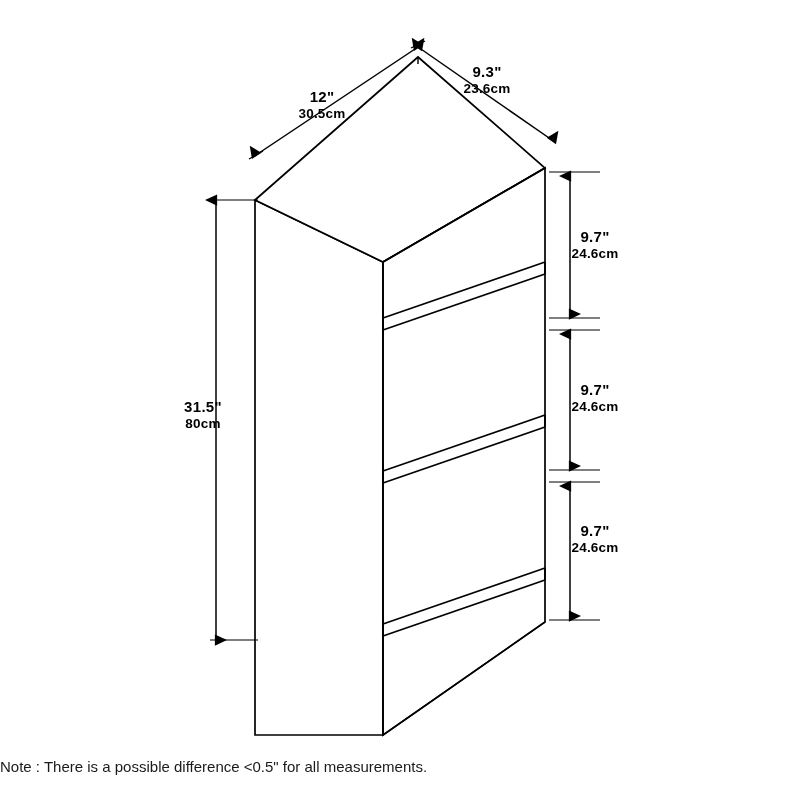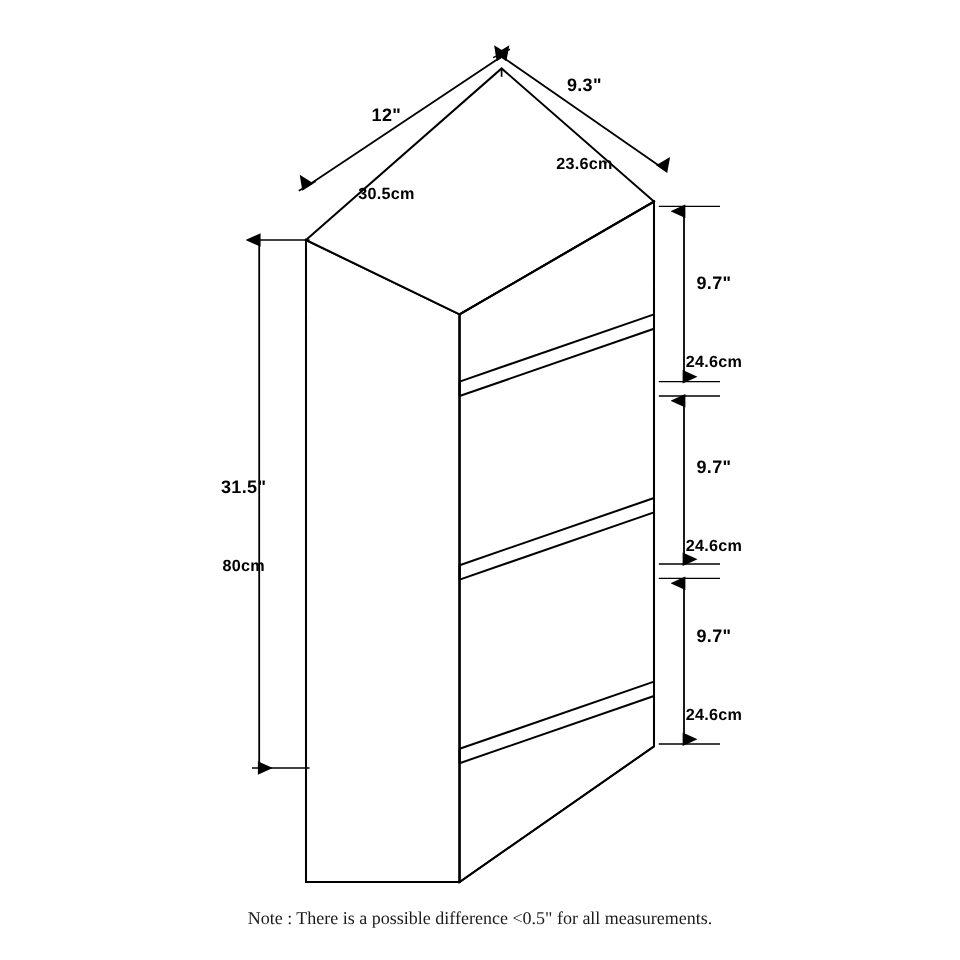--- a/index.html
+++ b/index.html
@@ -36,31 +36,29 @@
   }
   .dim-label .imp {
     font-size: 15px;
     font-weight: bold;
     letter-spacing: 0.3px;
   }
   .dim-label .met {
     font-size: 13.5px;
     font-weight: bold;
     letter-spacing: 0.2px;
-    margin-top: 48px;
   }
   .note {
     position: absolute;
     left: 0;
     top: 758px;
     width: 800px;
-    text-align: center;
     font-size: 15px;
     color: #1a1a1a;
-    font-family: Liberation Serif, serif;
+    font-family: Liberation Sans, sans-serif;
   }
 </style>
 </head>
 <body>
 
 <div id="stage">
 
   <svg class="diagram" viewBox="0 0 800 800">
     <g fill="none" stroke="#000000" stroke-width="1.7" stroke-linejoin="miter" stroke-linecap="butt">
 

